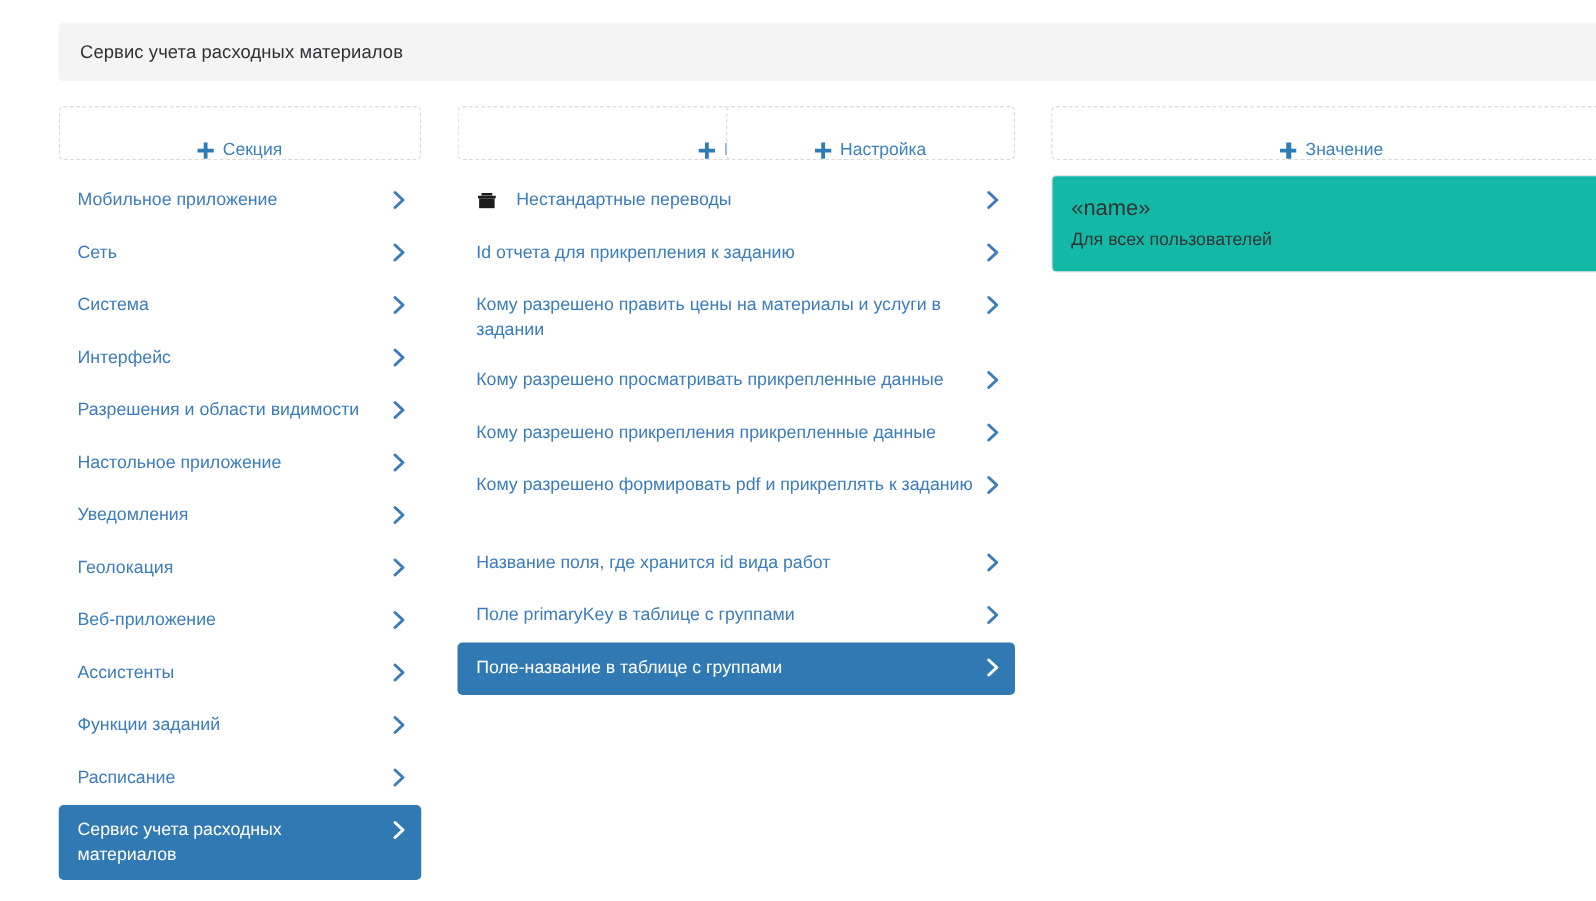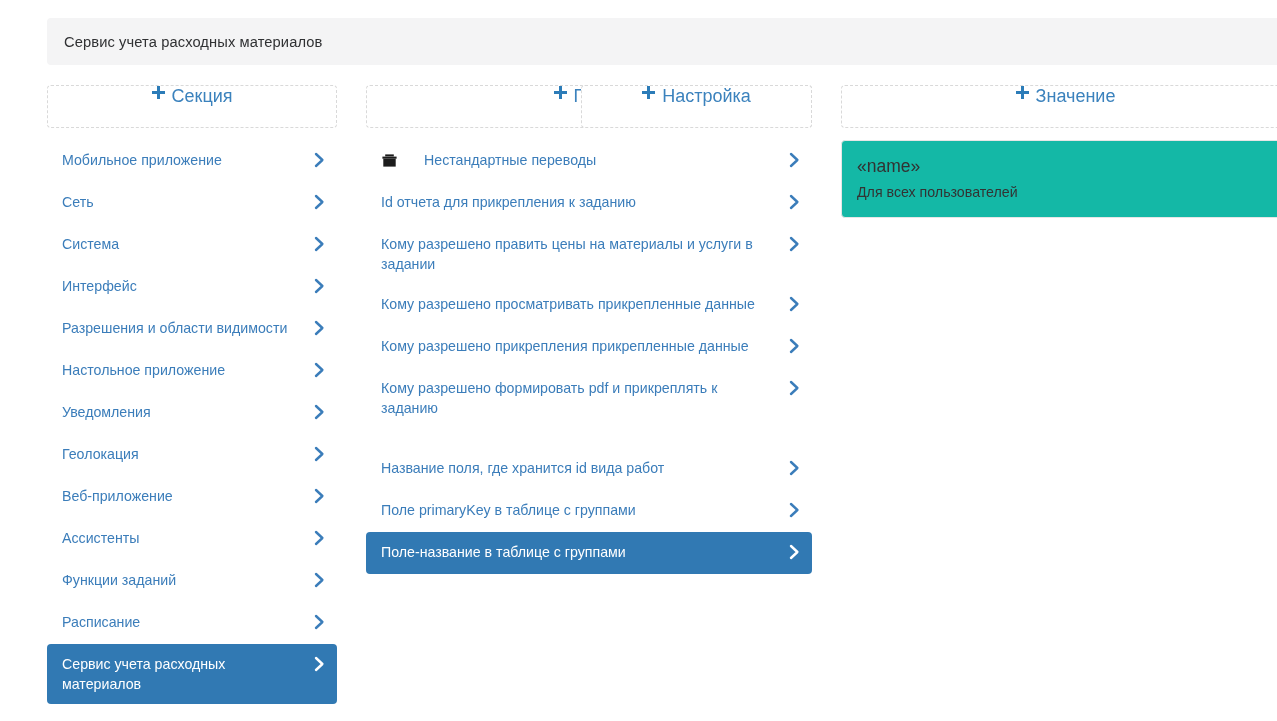--- a/index.html
+++ b/index.html
@@ -52,23 +52,23 @@
   .col-values   { left: 811px; width: 449px; }
 
   
   .add-btn {
     height: 43px;
     width: 100%;
     border: 1px dashed #d9d9d9;
     border-radius: 4px;
     background: #ffffff;
     color: #3b82bd;
-    font-size: 18px;
+    font-size: 14px;
     display: flex;
-    align-items: flex-start;
+    align-items: flex-end;
     justify-content: center;
     gap: 7px;
     cursor: pointer;
     font-family: "Liberation Sans", sans-serif;
     padding: 0;
   }
   .add-btn .plus {
     display: inline-block;
     position: relative;
     width: 13px; height: 13px;
@@ -81,21 +81,21 @@
   }
   .add-btn .plus::before { left: 5px; top: 0; width: 3.2px; height: 13px; }
   .add-btn .plus::after  { left: 0; top: 5px; width: 13px; height: 3.2px; }
 
   
   .list { margin-top: 12px; }
   .item {
     display: flex;
     align-items: flex-start;
     justify-content: space-between;
-    gap: 19px;
+    gap: 8px;
     padding: 10px 11px 10px 15px;
     border-radius: 4px;
     color: #3b7dba;
     font-size: 14.2px;
     line-height: 20px;
     cursor: pointer;
     min-height: 42px;
   }
   .item .label { flex: 1 1 auto; }
   .item.selected {

